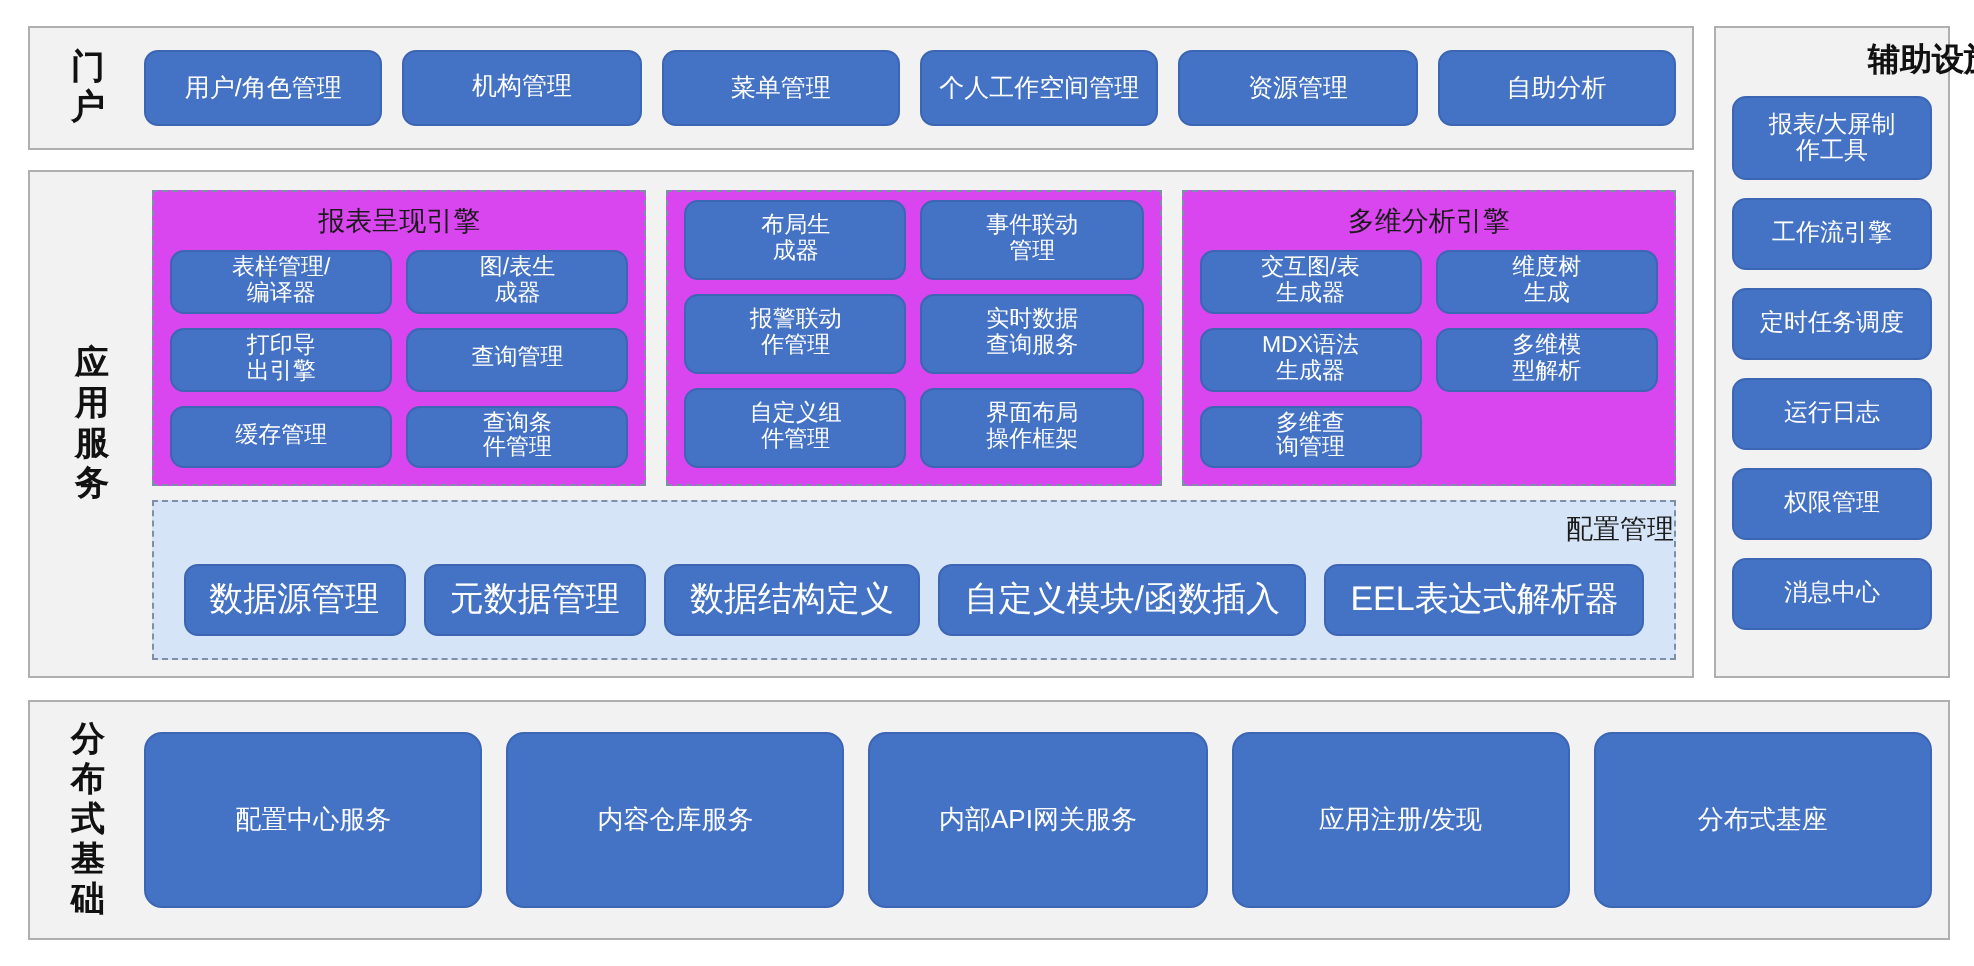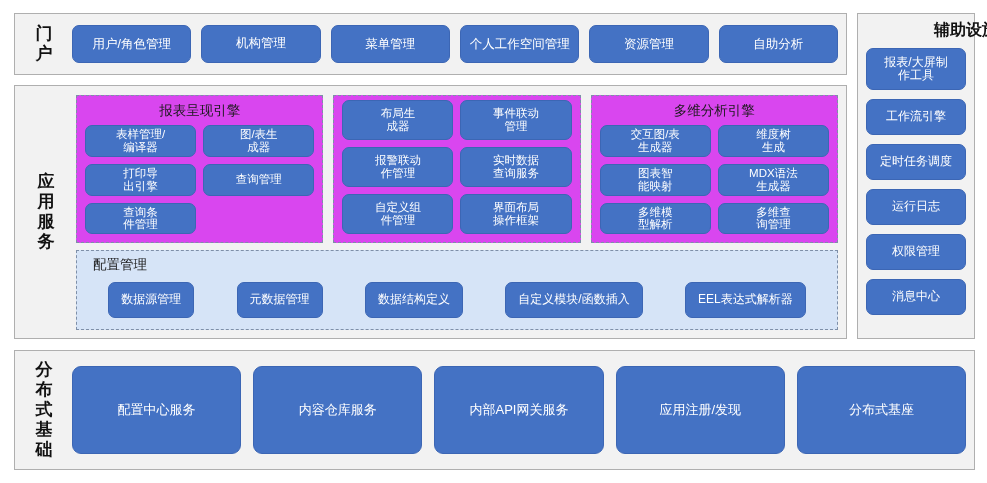--- a/index.html
+++ b/index.html
@@ -96,29 +96,29 @@
   }
   .engine-grid .chip { font-size: 11.5px; }
 
   
   #config-panel {
     position: absolute; left: 76px; top: 250px; width: 762px; height: 80px;
     background: #D6E4F7; border: 1px dashed #7E8FA8; box-sizing: border-box;
     display: flex; flex-direction: column;
   }
   #config-title {
-    text-align: left; font-size: 13.5px; color: #1A1A1A;
+    text-align: right; font-size: 13.5px; color: #1A1A1A;
     margin: 5px 0 4px 0;
     padding-left: 16px;
   }
   #config-chips {
     flex: 1 1 auto; display: flex; align-items: center; justify-content: space-around;
     gap: 8px; padding: 0 14px 8px 14px;
   }
-  #config-chips .chip { height: 36px; font-size: 12px; padding: 2px 12px; }
+  #config-chips .chip { height: 36px; font-size: 17px; padding: 2px 12px; }
 
   
   #aux-frame { left: 857px; top: 13px; width: 118px; height: 326px; }
   #aux-title {
     position: absolute; left: 857px; top: 20px; width: 126px;
     text-align: center; font-size: 16px; font-weight: bold; color: #111111; padding-left: 46px;
   }
   #aux-chips {
     position: absolute; left: 866px; top: 48px; width: 100px; height: 282px;
     display: flex; flex-direction: column; gap: 9px;
@@ -166,20 +166,21 @@
       <div class="engine">
         <div class="engine-title">报表呈现引擎</div>
         <div class="engine-grid">
           <div class="chip">表样管理/
 编译器</div>
           <div class="chip">图/表生
 成器</div>
           <div class="chip">打印导
 出引擎</div>
           <div class="chip">查询管理</div>
+          <div class="chip">缓存管理</div>
           <div class="chip">查询条
 件管理</div>
         </div>
       </div>
       <div class="engine">
         <div class="engine-grid">
           <div class="chip">布局生
 成器</div>
           <div class="chip">事件联动
 管理</div>
@@ -193,22 +194,20 @@
 操作框架</div>
         </div>
       </div>
       <div class="engine">
         <div class="engine-title">多维分析引擎</div>
         <div class="engine-grid">
           <div class="chip">交互图/表
 生成器</div>
           <div class="chip">维度树
 生成</div>
-          <div class="chip">图表智
-能映射</div>
           <div class="chip">MDX语法
 生成器</div>
           <div class="chip">多维模
 型解析</div>
           <div class="chip">多维查
 询管理</div>
         </div>
       </div>
     </div>
 

